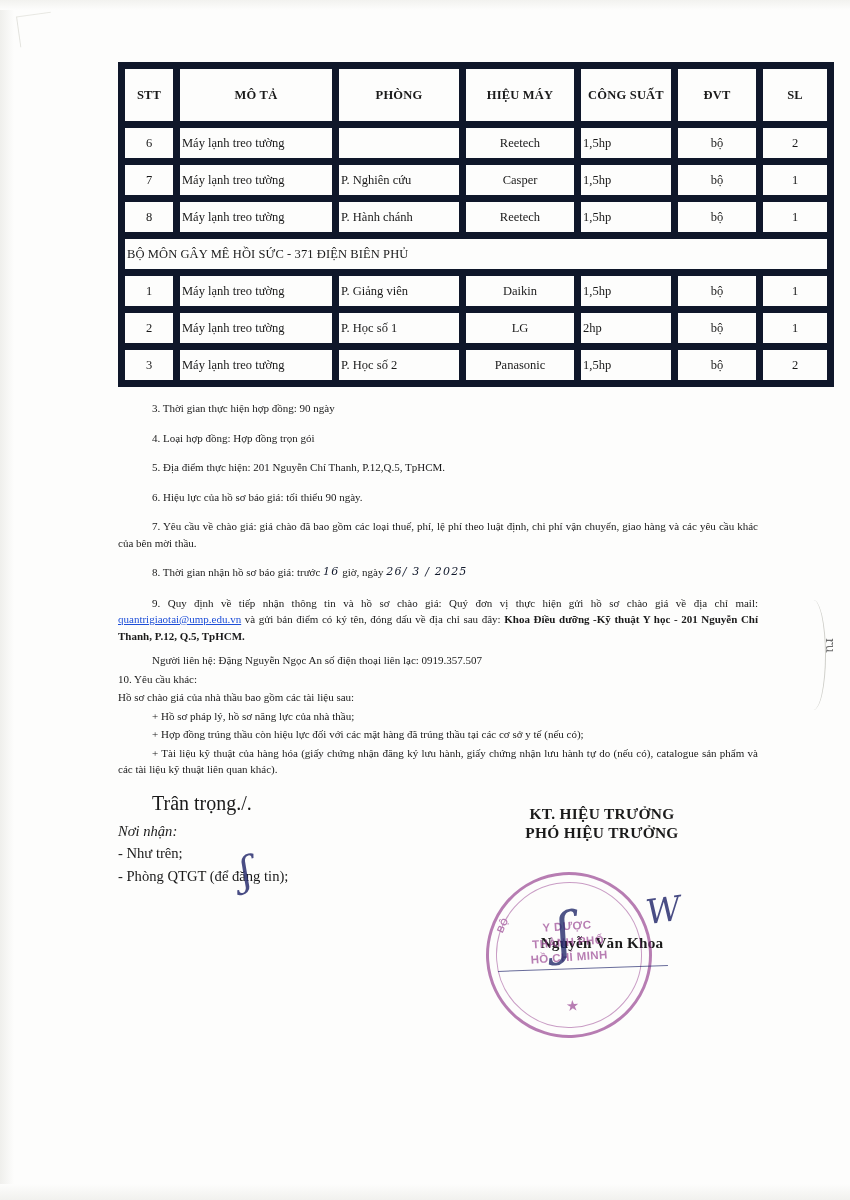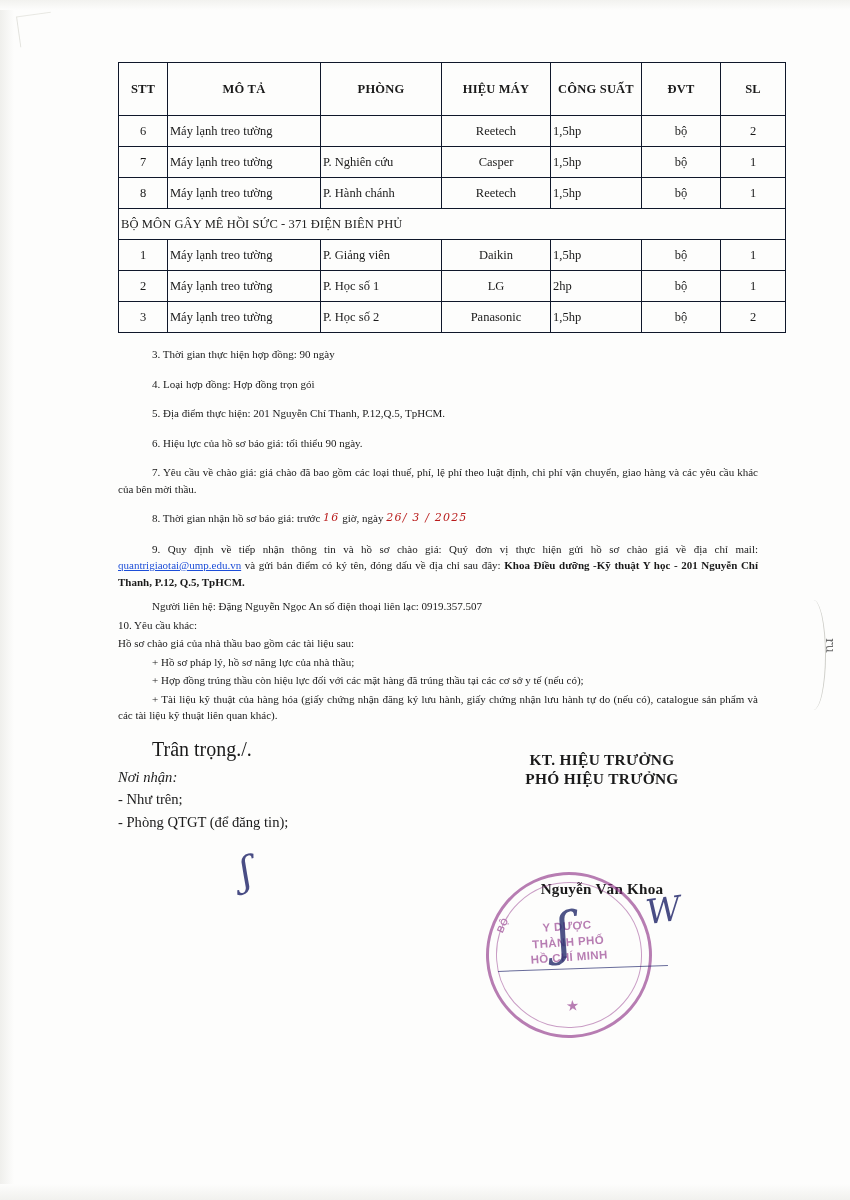--- a/index.html
+++ b/index.html
@@ -60,21 +60,21 @@
   }
 
   
   table.equip {
     border-collapse: collapse;
     width: 648px;
     table-layout: fixed;
     font-size: 12.5px;
   }
   table.equip td, table.equip th {
-    border: 1px solid #0f172a;
+    border: 7px solid #0f172a;
     padding: 4px 2px;
     vertical-align: middle;
     font-weight: normal;
   }
   table.equip thead th {
     text-align: center;
     font-weight: bold;
     font-size: 12.5px;
     letter-spacing: .2px;
     height: 44px;
@@ -107,21 +107,21 @@
   .tight { margin-top: 8px; }
   .blk { margin-top: 2px; }
   .bold { font-weight: bold; }
   .link {
     color: #1d4ed8;
     text-decoration: underline;
   }
   .hand-date {
     font-family: "DejaVu Serif", serif;
     font-style: italic;
-    color: #b91c1c;
+    color: #0f172a;
     letter-spacing: 1.2px;
     position: relative;
     top: -1px;
   }
 
   
   .closing-wrap {
     position: relative;
     margin-top: 14px;
     height: 180px;

